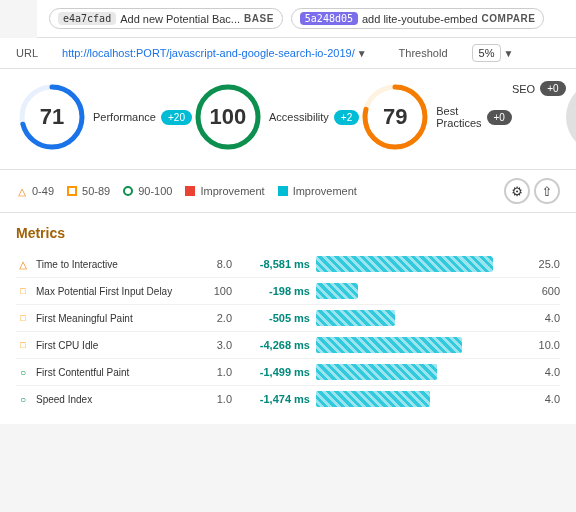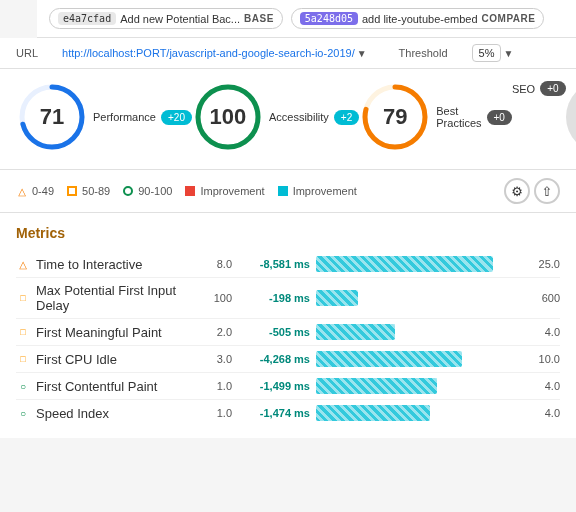--- a/index.html
+++ b/index.html
@@ -218,21 +218,21 @@
     .metric-icon {
       width: 14px;
       display: flex;
       align-items: center;
       justify-content: center;
       font-size: 10px;
       flex-shrink: 0;
     }
     .metric-name {
       flex: 0 0 160px;
-      font-size: 13px;
+      font-size: 10px;
       color: #333;
     }
     .metric-base {
       flex: 0 0 30px;
       font-size: 11px;
       color: #555;
       text-align: right;
     }
     .metric-delta-label {
       flex: 0 0 72px;

